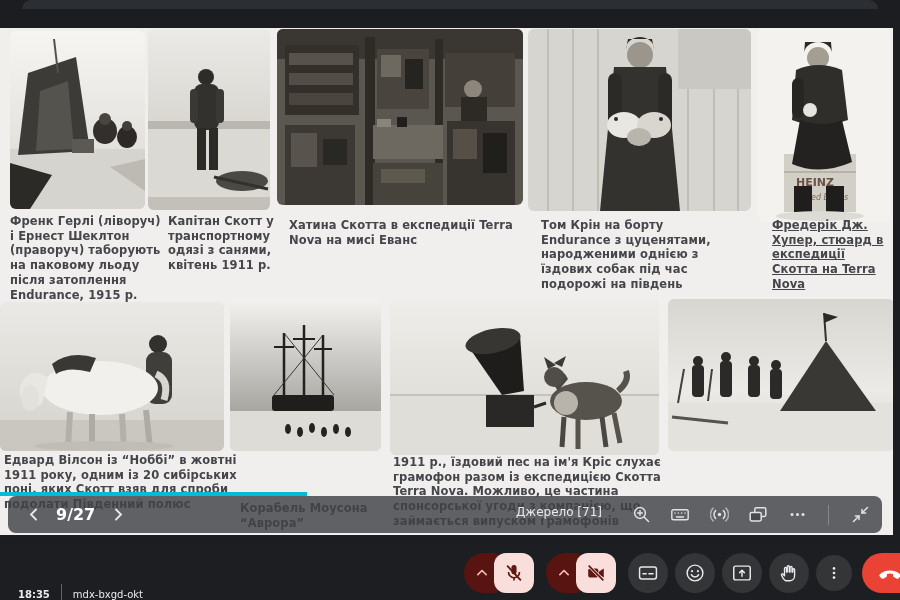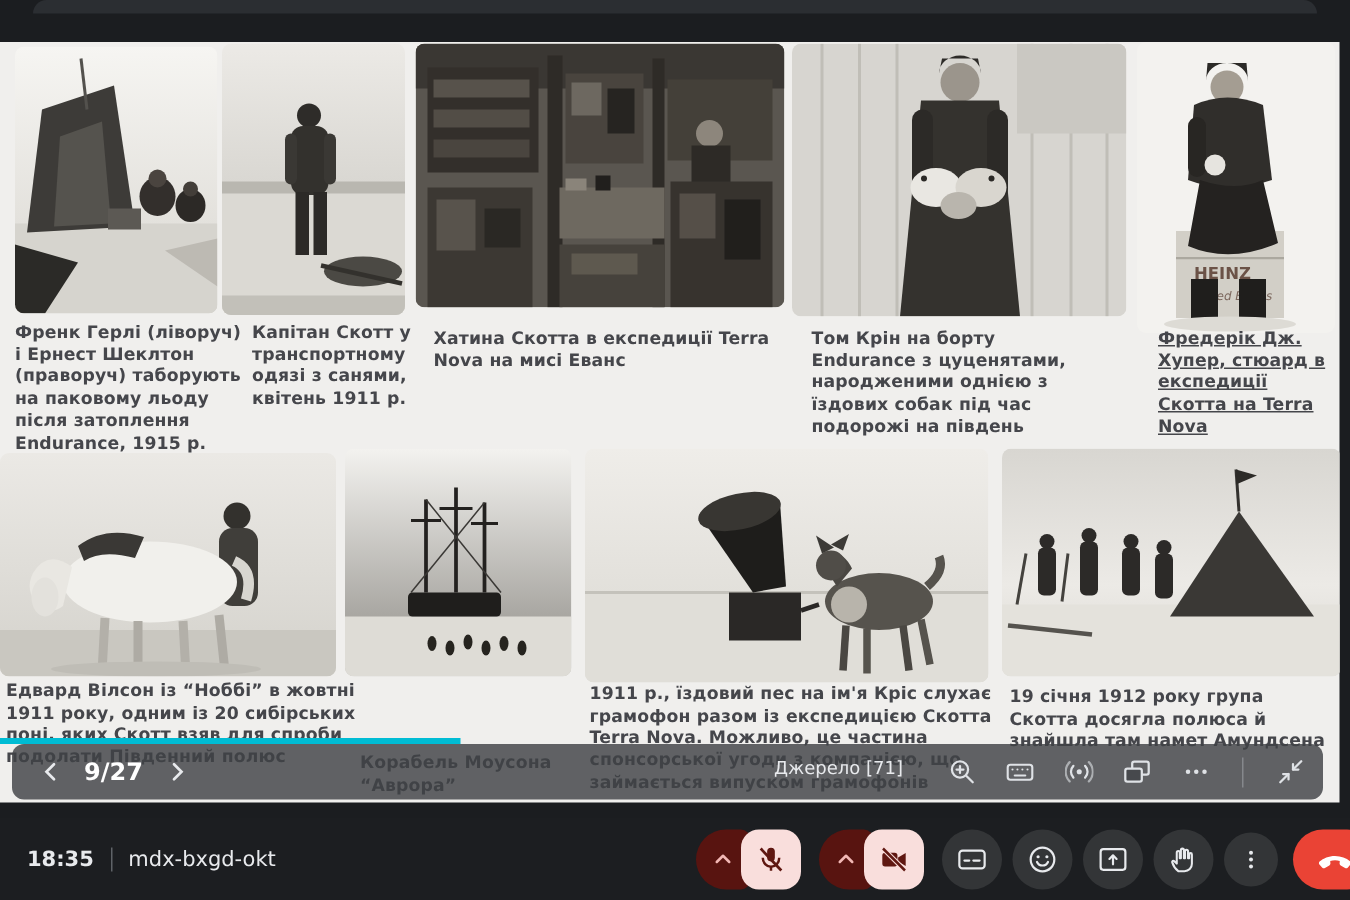--- a/index.html
+++ b/index.html
@@ -24,22 +24,22 @@
     justify-content:space-between;padding:0 12px 0 16px;box-sizing:border-box;}
   .nav-group{display:flex;align-items:center;gap:14px;}
   .nav-btn{width:18px;height:18px;display:flex;align-items:center;justify-content:center;cursor:pointer;}
   .nav-page{color:#fff;font-size:16px;font-weight:bold;}
   .bar-right{display:flex;align-items:flex-start;gap:19px;}
   .source-label{color:#e8eaed;font-size:12px;margin-right:10px;}
   .bar-icon{width:20px;height:20px;display:flex;align-items:center;justify-content:center;cursor:pointer;}
   .bar-sep{width:1px;height:20px;background:#85888c;margin:0 2px;}
   
   .bottombar{position:absolute;left:0;top:545px;width:900px;height:55px;background:#1c1e21;}
-  .meet-info{position:absolute;left:18px;top:0;height:55px;display:flex;align-items:center;
-    color:#e8eaed;font-size:14px;}
+  .meet-info{position:absolute;left:18px;top:0;height:55px;display:flex;align-items:flex-end;
+    color:#e8eaed;font-size:10px;}
   .meet-time{font-weight:bold;}
   .info-sep{width:1px;height:16px;background:#5f6368;margin:0 11px;}
   .controls{position:absolute;right:-18px;top:0;height:55px;display:flex;align-items:center;gap:7px;}
   .split-group{display:flex;align-items:center;margin-right:5px;}
   .split-chevron{width:36px;height:40px;background:var(--chevron-chip-bg,#581410);
     border-radius:20px 6px 6px 20px;display:flex;align-items:center;justify-content:center;
     margin-right:-6px;cursor:pointer;}
   .muted-chip{width:40px;height:40px;background:var(--muted-chip-bg,#f9dedc);
     border-radius:12px;display:flex;align-items:center;justify-content:center;cursor:pointer;
     position:relative;z-index:1;}
@@ -294,21 +294,20 @@
       </g>
       <line x1="16" y1="70" x2="10" y2="104" stroke="#44423e" stroke-width="2"></line>
       <line x1="44" y1="70" x2="40" y2="102" stroke="#44423e" stroke-width="2"></line>
       <line x1="4" y1="118" x2="60" y2="124" stroke="#55534e" stroke-width="3"></line>
     </svg>
   </div>
 
   <div class="caption" style="left:4px;top:425px;width:236px;">Едвард Вілсон із “Ноббі” в жовтні 1911 року, одним із 20 сибірських поні, яких Скотт взяв для спроби подолати Південний полюс</div>
   <div class="caption" style="left:240px;top:433px;width:150px;margin-top:40px;">Корабель Моусона “Аврора”</div>
   <div class="caption" style="left:393px;top:427px;width:272px;">1911 р.,  їздовий пес на ім'я Кріс слухає грамофон разом із експедицією Скотта Terra Nova. Можливо, це частина спонсорської угоди з компанією, що займається випуском грамофонів</div>
-  <div class="caption" style="left:673px;top:429px;width:216px;">19 січня 1912 року група Скотта досягла полюса й знайшла там намет Амундсена</div>
 
   <div class="progress-line"></div>
 
   <div class="slide-bar">
     <div class="nav-group">
       <div class="nav-btn">
         <svg width="9" height="13" viewBox="0 0 9 13">
           <polyline points="7,1.5 2,6.5 7,11.5" fill="none" stroke="#e8eaed" stroke-width="1.8" stroke-linecap="round"></polyline>
           </svg>
       </div>

